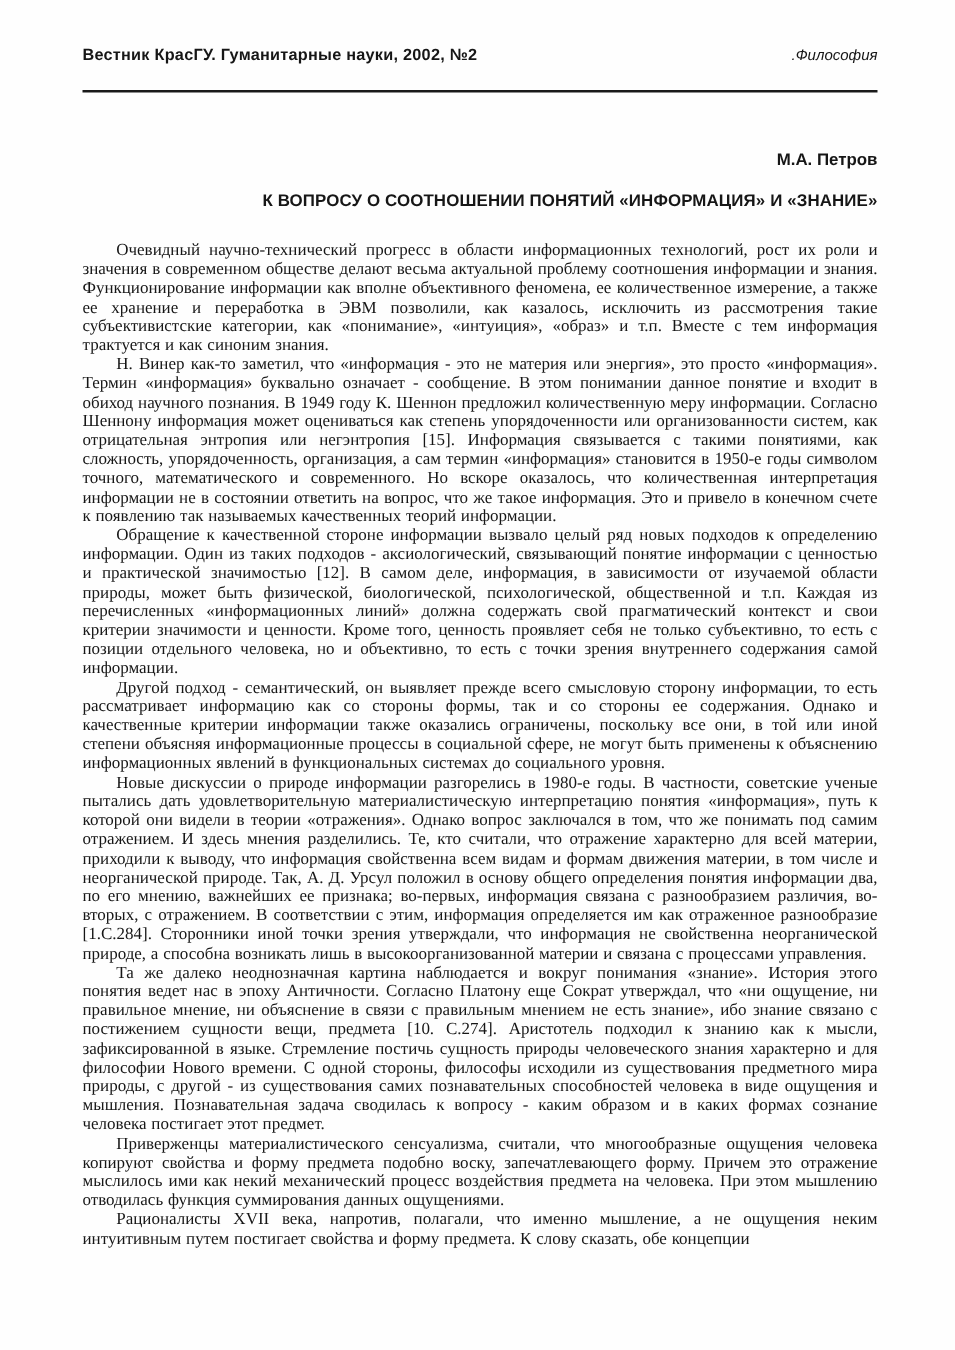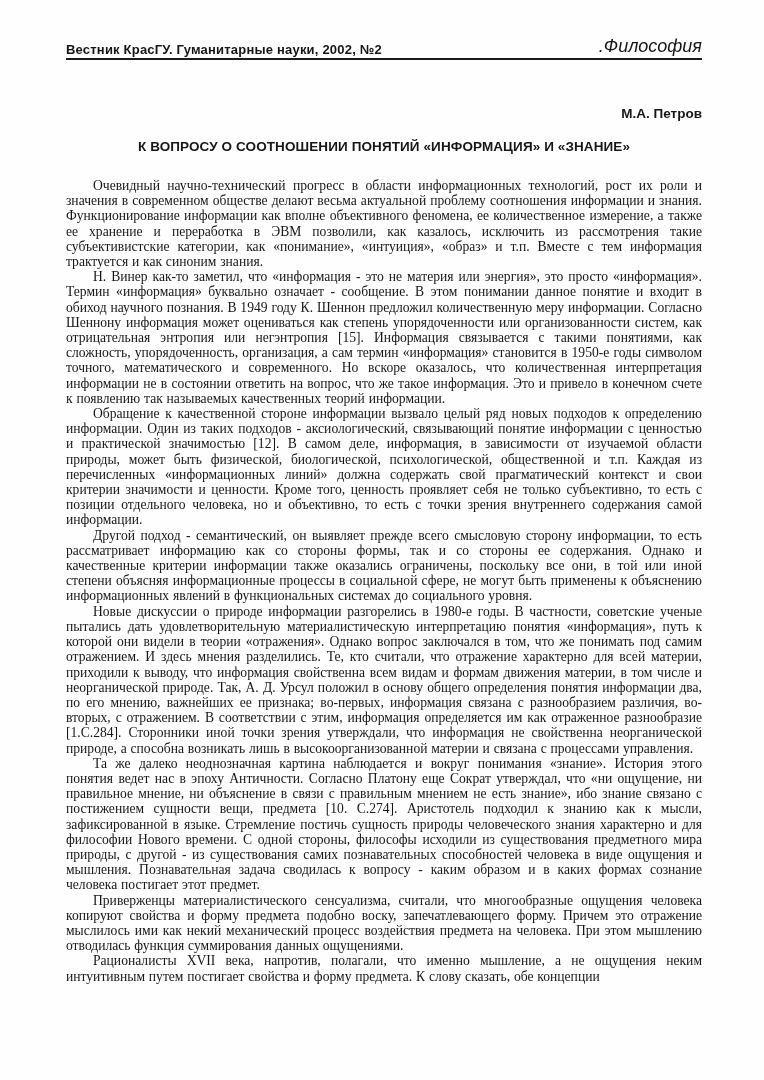--- a/index.html
+++ b/index.html
@@ -15,43 +15,43 @@
     background: #fefefe;
     color: #161616;
     padding: 36px 62px 0 66px;
     overflow: hidden;
   }
   .running-head {
     display: flex;
     justify-content: space-between;
     align-items: flex-end;
     border-bottom: 2px solid #1a1a1a;
-    padding-bottom: 1px;
+    padding-bottom: 21px;
   }
   .journal-name {
     font-family: "Liberation Sans", sans-serif;
     font-weight: bold;
     font-size: 13px;
     letter-spacing: 0.2px;
   }
   .section-name {
     font-family: "Liberation Sans", sans-serif;
     font-style: italic;
-    font-size: 18px;
+    font-size: 12px;
   }
   .author-line {
     margin-top: 46px;
     text-align: right;
     font-family: "Liberation Sans", sans-serif;
     font-weight: bold;
     font-size: 13.5px;
   }
   .article-title {
     margin-top: 18px;
-    text-align: center;
+    text-align: right;
     font-family: "Liberation Sans", sans-serif;
     font-weight: bold;
     font-size: 13.5px;
     letter-spacing: 0.1px;
   }
   .article-body {
     margin-top: 24px;
     font-family: "Liberation Serif", serif;
     font-size: 13.6px;
     line-height: 15.2px;

